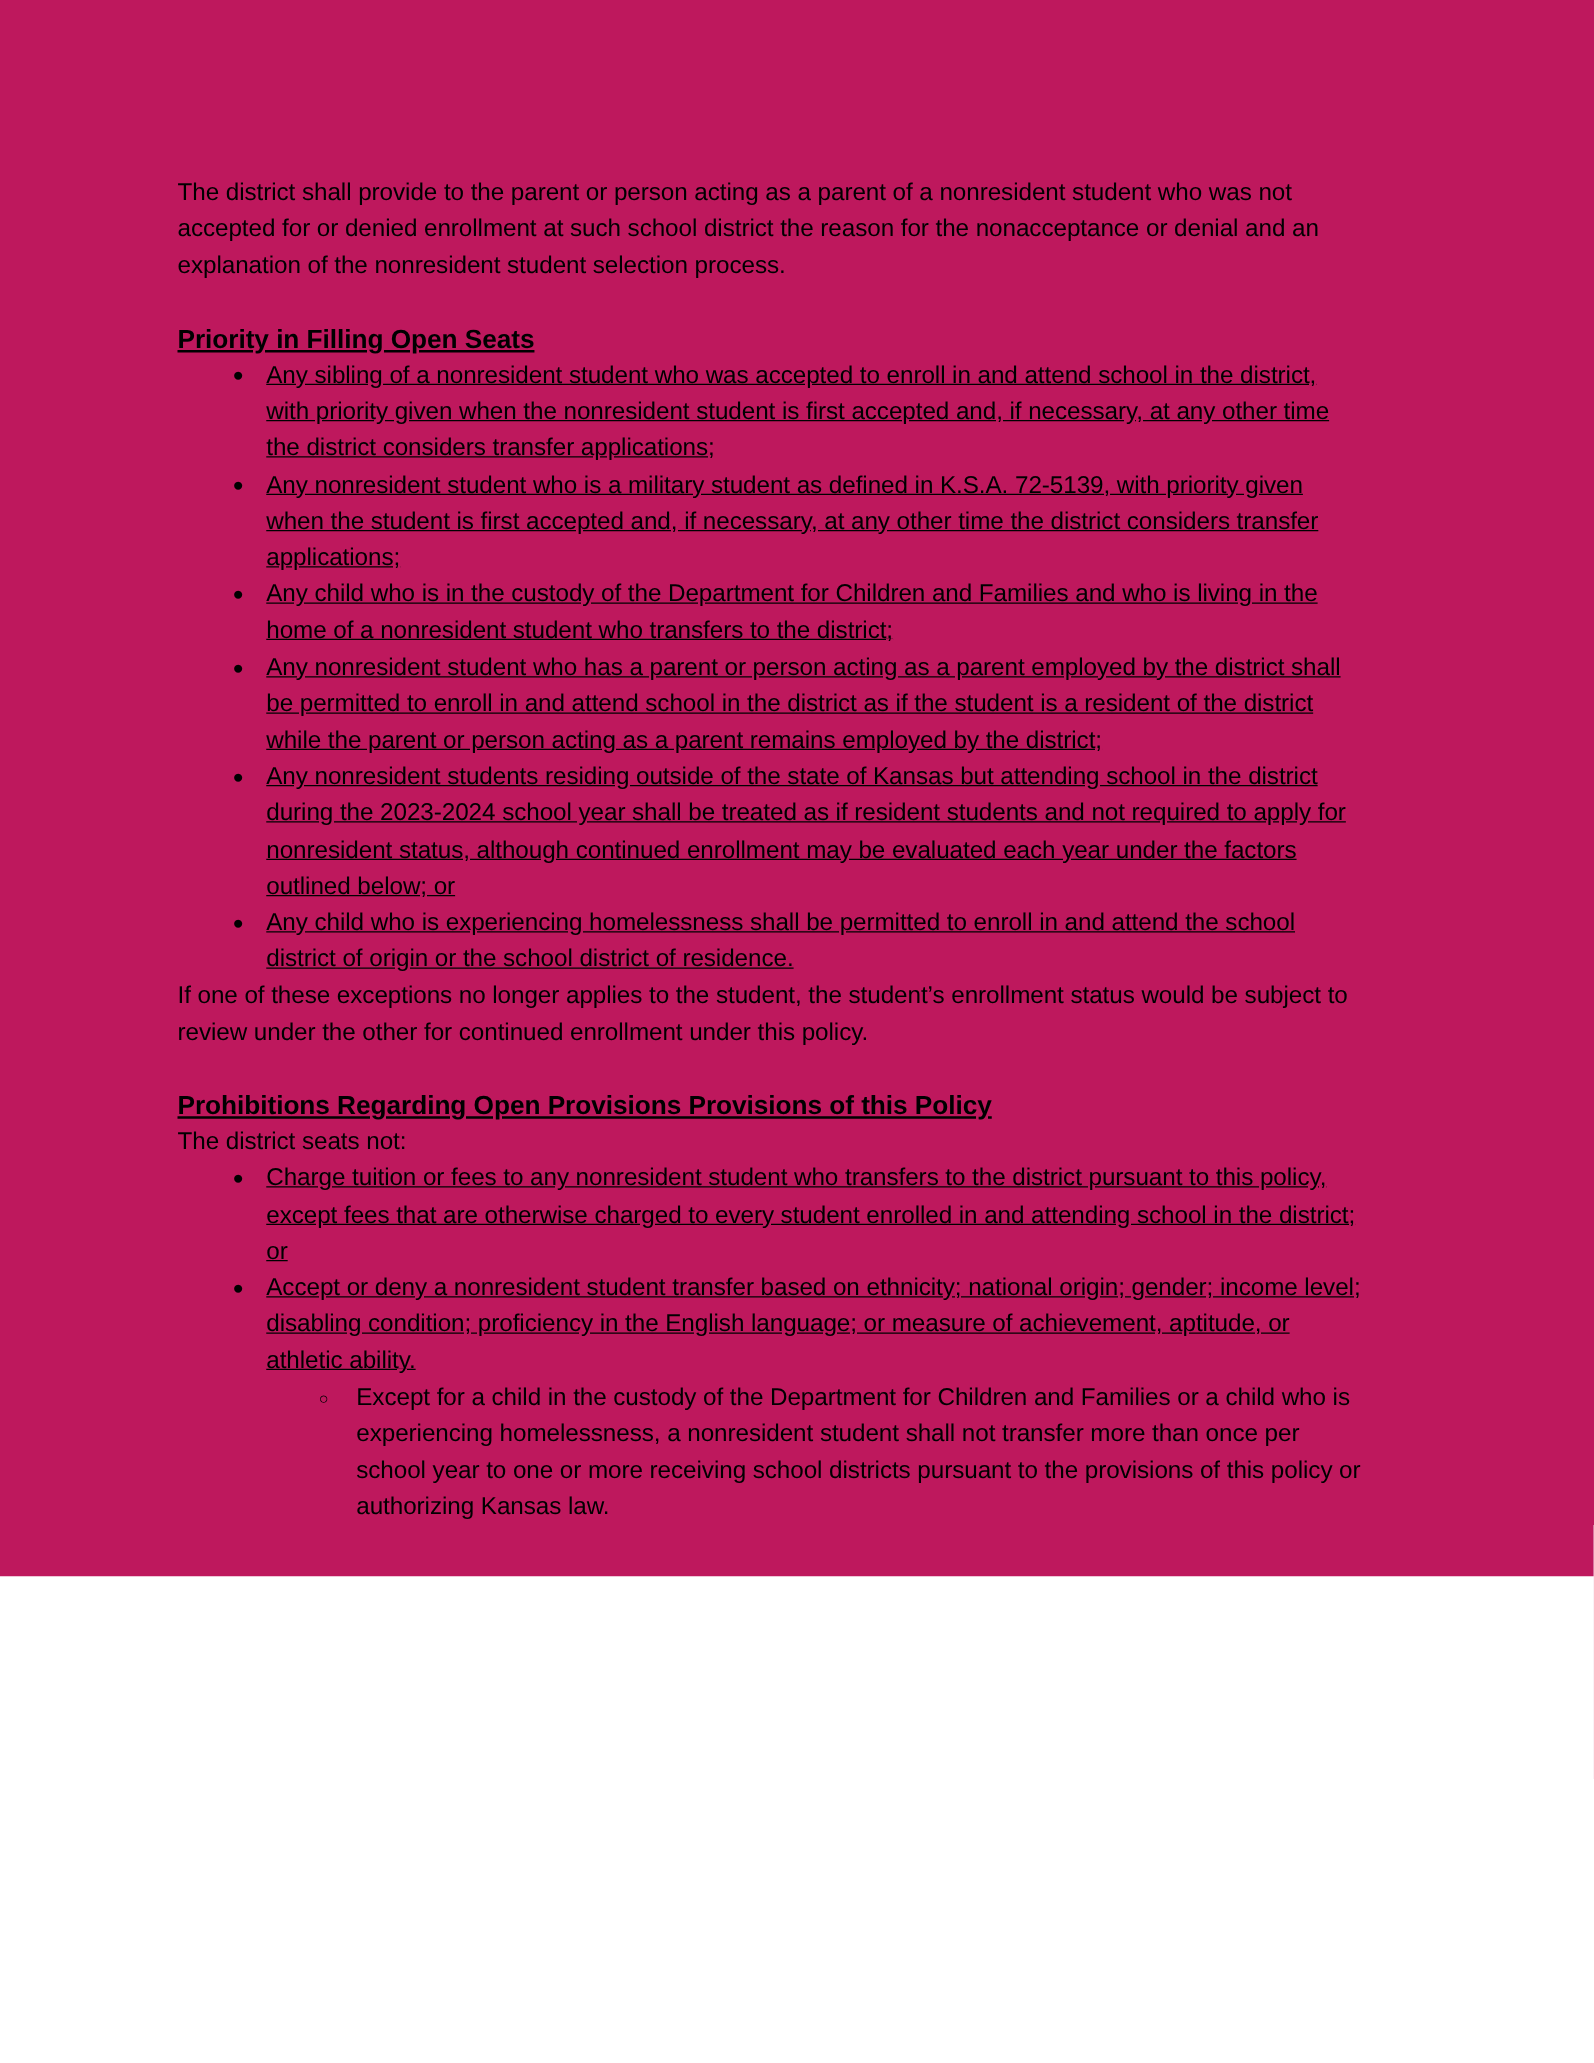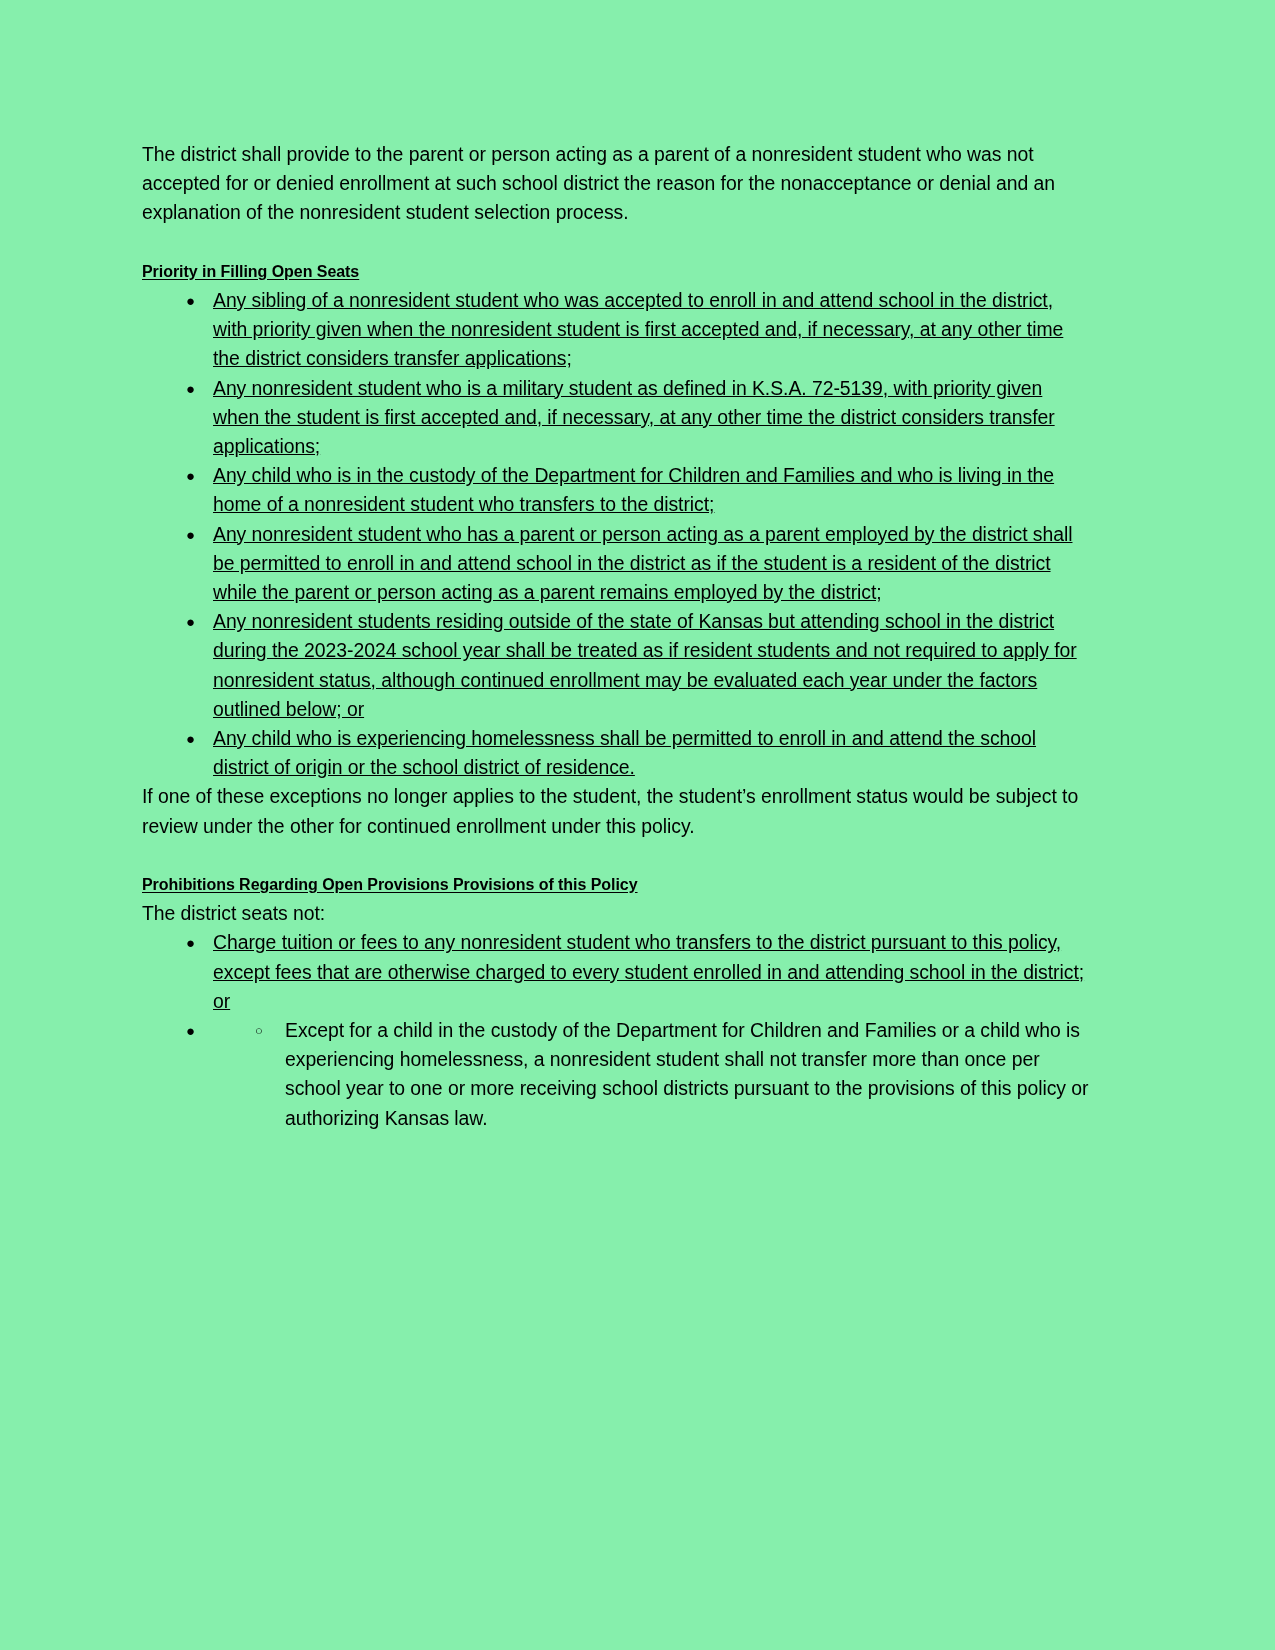--- a/index.html
+++ b/index.html
@@ -10,42 +10,42 @@
   body {
     width: 1275px;
     height: 1650px;
     font-family: "Liberation Sans", sans-serif;
     color: #000000;
     -webkit-font-smoothing: antialiased;
   }
   .page {
     position: relative;
     width: 1275px;
-    height: 1650px;
-    background: #86efac;
+    height: 1261px;
+    background: #be185d;
     box-sizing: border-box;
     padding: 140px 185px 0 142px;
   }
   .doc-body {
     font-size: 19.4px;
     line-height: 29.2px;
     letter-spacing: -0.05px;
     text-align: left;
   }
   p.para {
     margin: 0;
     padding: 0;
   }
   .spacer-line {
     height: 29.2px;
   }
   h2.section-heading {
     margin: 0;
     padding: 0;
-    font-size: 16px;
+    font-size: 21px;
     line-height: 29.2px;
     font-weight: bold;
     text-decoration: underline;
     text-underline-offset: 2px;
     letter-spacing: -0.05px;
   }
   ul.bullets {
     margin: 0;
     padding: 0 0 0 0;
     list-style: none;
@@ -139,20 +139,21 @@
 
     <p class="para">The district seats not:</p>
 
     <ul class="bullets">
       <li>
         <span class="bullet-mark">●</span>
         <span class="li-text">Charge tuition or fees to any nonresident student who transfers to the district pursuant to this policy, except fees that are otherwise charged to every student enrolled in and attending school in the district; or</span>
       </li>
       <li>
         <span class="bullet-mark">●</span>
+        <span class="li-text">Accept or deny a nonresident student transfer based on ethnicity; national origin; gender; income level; disabling condition; proficiency in the English language; or measure of achievement, aptitude, or athletic ability.</span>
         <ul class="sub-bullets">
           <li>
             <span class="bullet-mark-hollow">○</span>
             <span class="li-text">Except for a child in the custody of the Department for Children and Families or a child who is experiencing homelessness, a nonresident student shall not transfer more than once per school year to one or more receiving school districts pursuant to the provisions of this policy or authorizing Kansas law.</span>
           </li>
         </ul>
       </li>
     </ul>
 
   </div>

